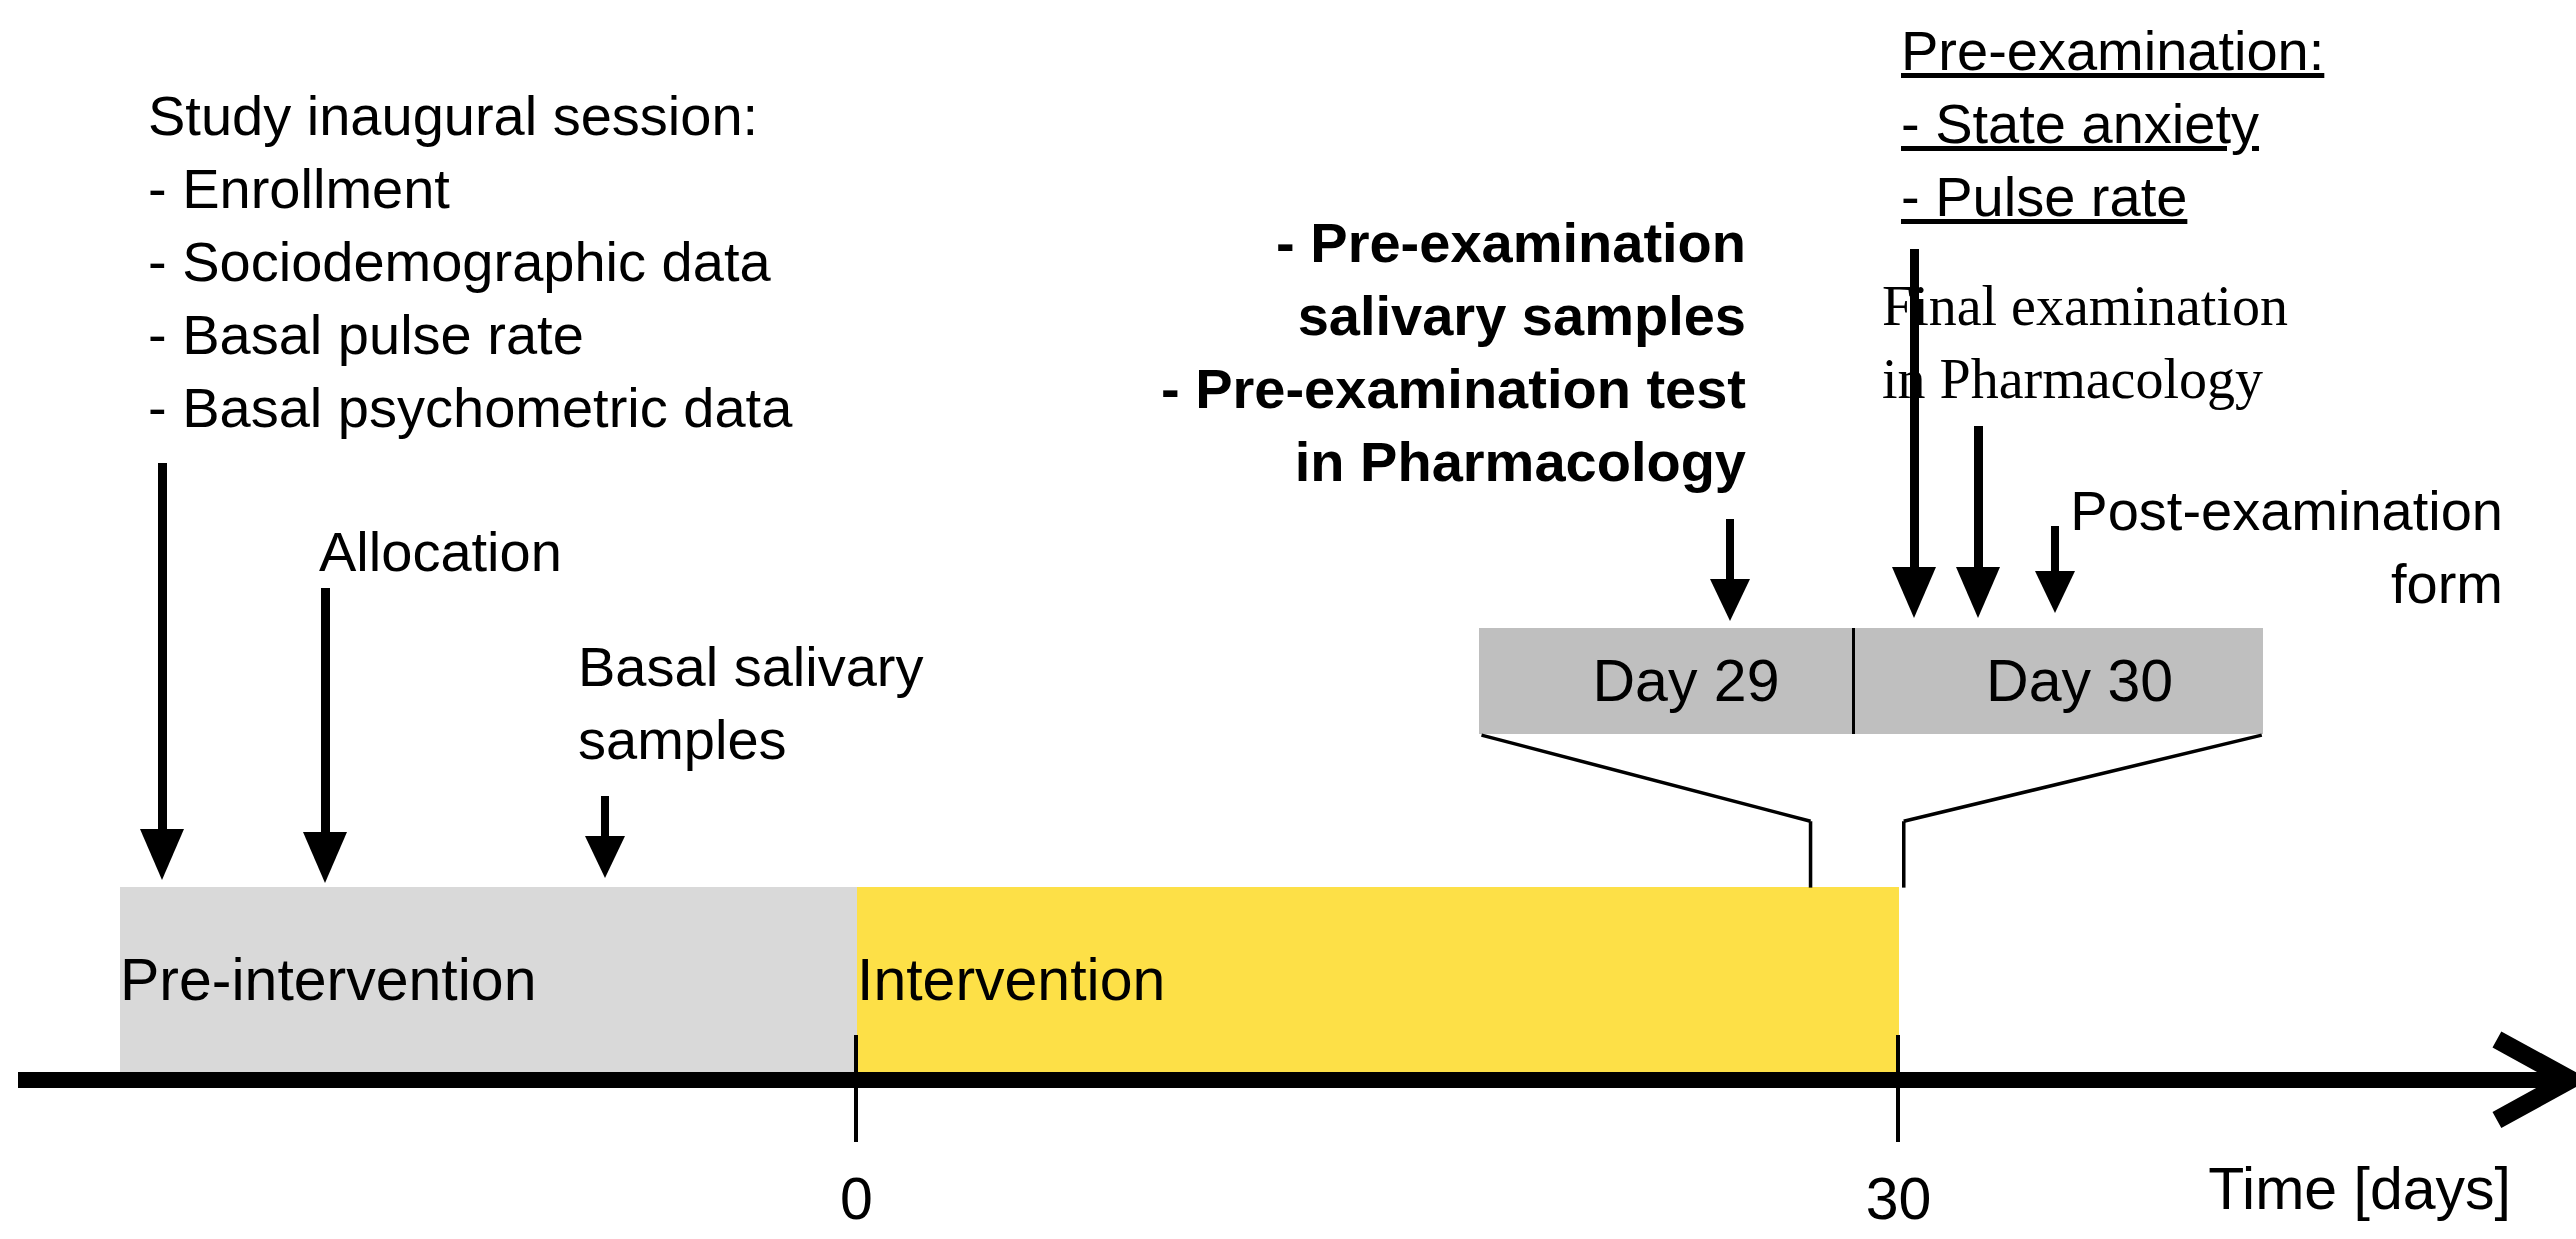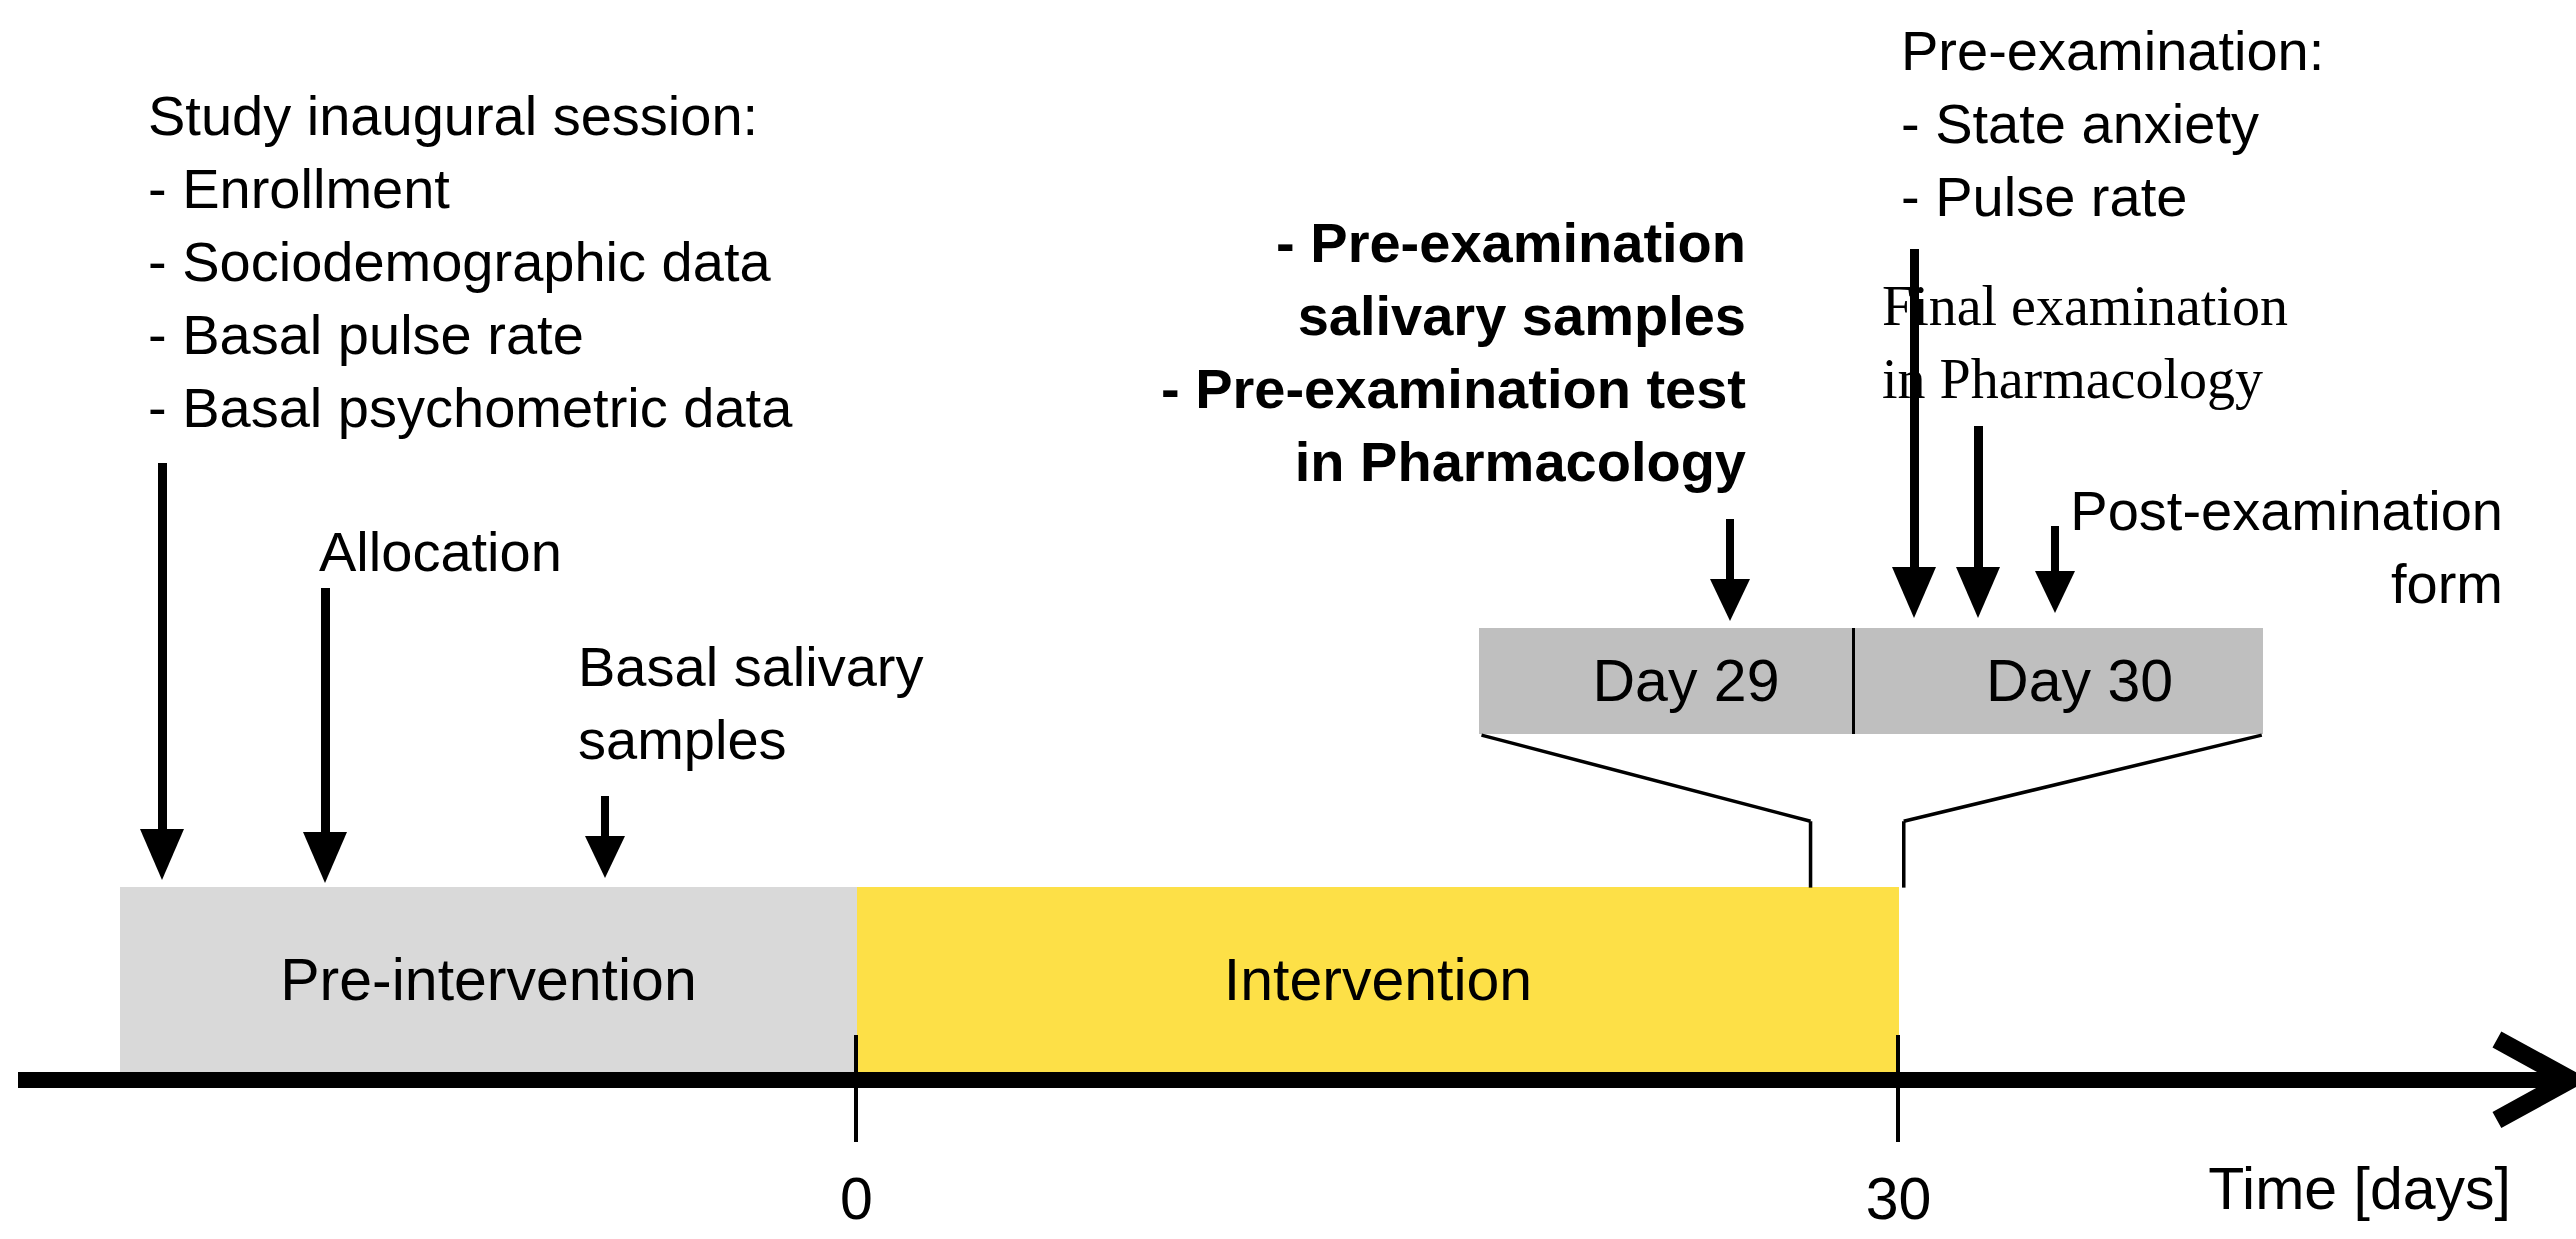--- a/index.html
+++ b/index.html
@@ -12,21 +12,21 @@
   .arrow{position:absolute;}
   .arrow .shaft{position:absolute;top:0;background:#000;width:8.5px;}
   .arrow.big{width:45px;}
   .arrow.big .shaft{left:18.4px;bottom:42px;height:auto;}
   .arrow.big .head{position:absolute;bottom:0;left:0;width:0;height:0;
     border-left:22.6px solid transparent;border-right:22.6px solid transparent;border-top:51px solid #000;}
   .arrow.small{width:40px;}
   .arrow.small .shaft{left:15.5px;bottom:35px;height:auto;}
   .arrow.small .head{position:absolute;bottom:0;left:0;width:0;height:0;
     border-left:20px solid transparent;border-right:20px solid transparent;border-top:42px solid #000;}
-  .bar{position:absolute;top:887px;height:185px;display:flex;align-items:center;justify-content:center;
+  .bar{position:absolute;top:887px;height:185px;display:flex;align-items:center;
     font-size:59px;}
   #daybox{position:absolute;left:1479px;top:628px;width:784px;height:106px;background:#bfbfbf;display:flex;}
   #daybox .cell{display:flex;align-items:center;justify-content:center;font-size:59px;margin-left:41px;}
   #daybox .divider{width:3.5px;background:#000;height:100%;}
   .tick{position:absolute;top:1035px;width:3.5px;height:107px;background:#000;}
   .ticklabel{position:absolute;top:1167px;width:85px;text-align:center;font-size:59px;line-height:64px;}
   #axis{position:absolute;left:17.7px;top:1072px;width:2539px;height:15.5px;background:#000;}
   #axis-label{position:absolute;right:65px;top:1157px;font-size:59px;line-height:64px;}
   #overlay{position:absolute;left:0;top:0;pointer-events:none;}
 </style>
@@ -44,21 +44,21 @@
   <div class="tb" style="left:319px;top:515px;">Allocation</div>
 
   <div class="tb" style="left:578px;top:630px;">Basal salivary
 samples</div>
 
   <div class="tb right" style="right:830px;top:206px;font-weight:bold;">- Pre-examination
 salivary samples
 - Pre-examination test
 in Pharmacology</div>
 
-  <div class="tb" style="left:1901px;top:14px;">Pre-examination:
+  <div class="tb" style="left:1901px;top:14px;text-decoration:underline;">Pre-examination:
 - State anxiety
 - Pulse rate</div>
 
   <div class="tb" style="left:1882px;top:270px;font-family:Liberation Serif, serif;">Final examination
 in Pharmacology</div>
 
   <div class="tb right" style="right:73px;top:458px;margin-top:16px;">Post-examination
 form</div>
 
   <div class="arrow big" style="left:140px;top:463px;height:417px;">

